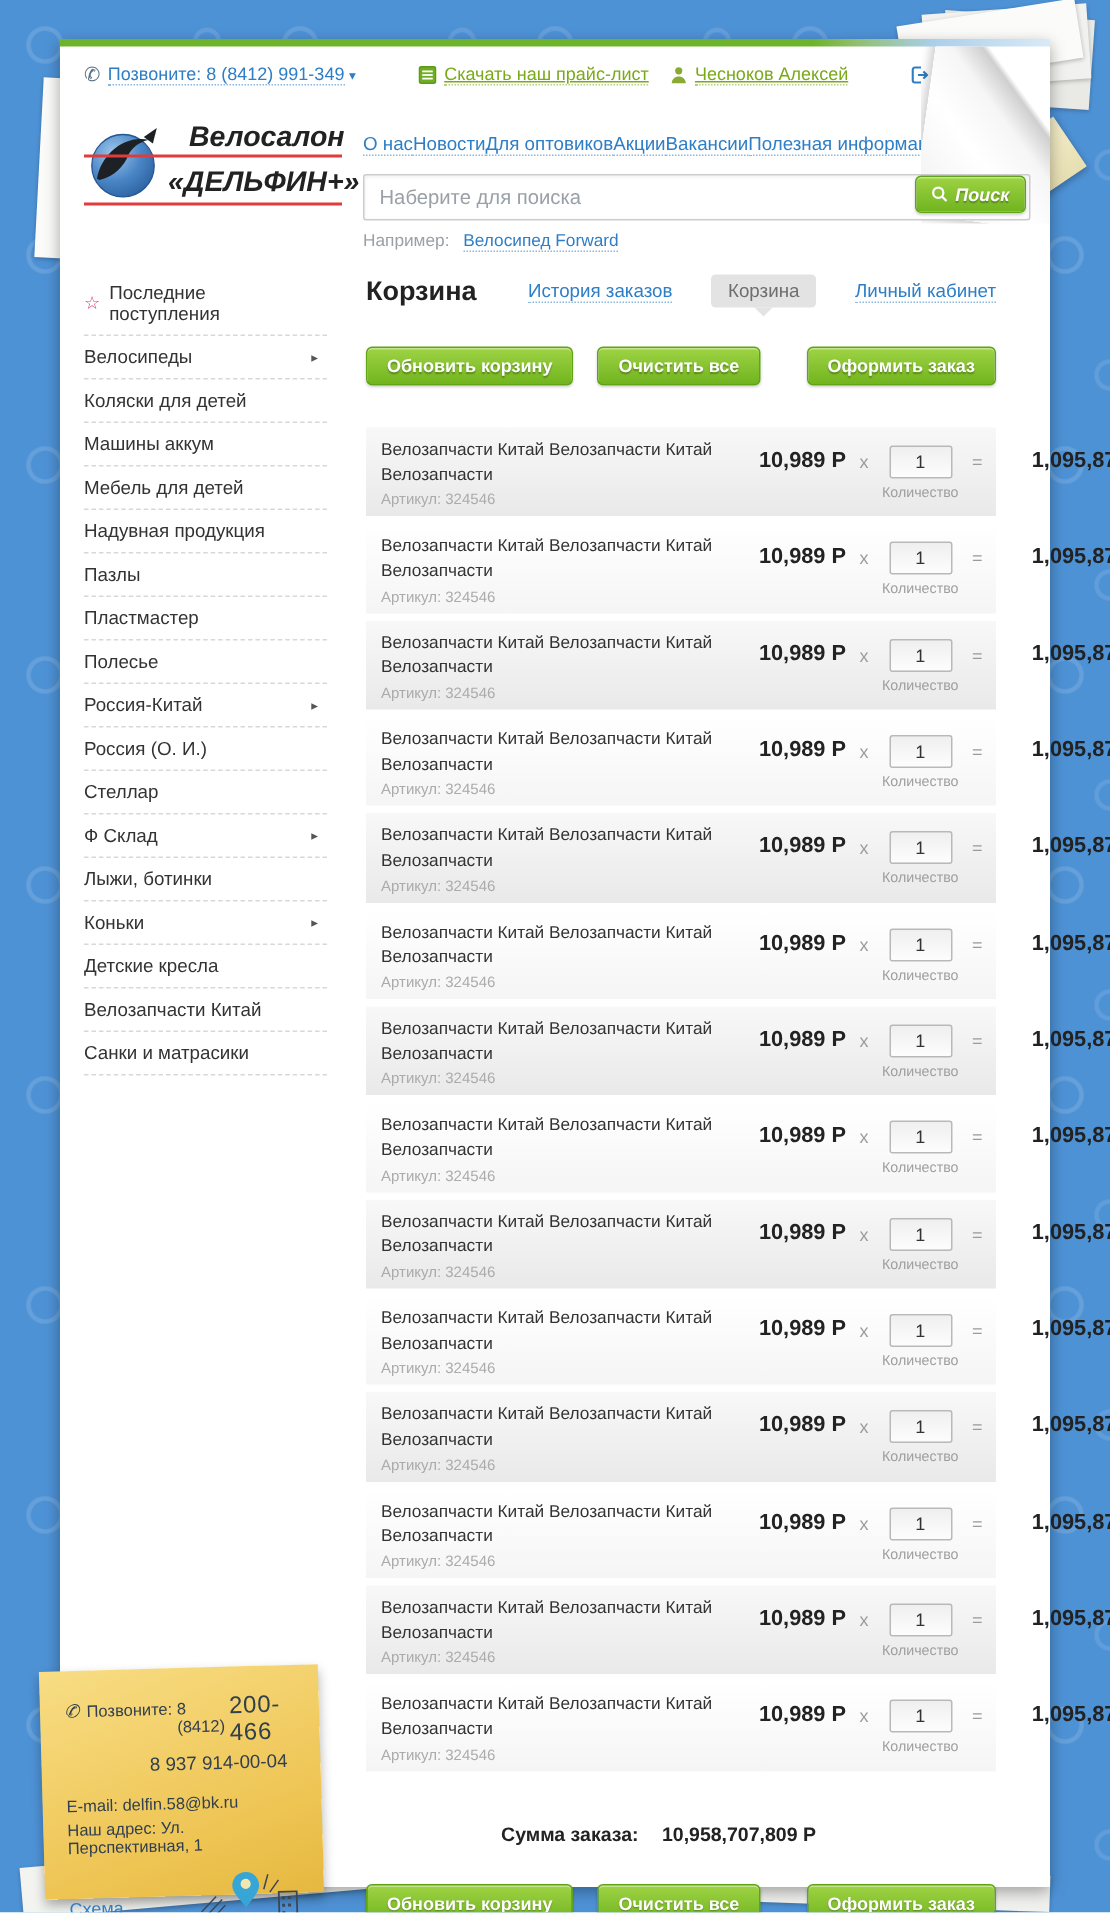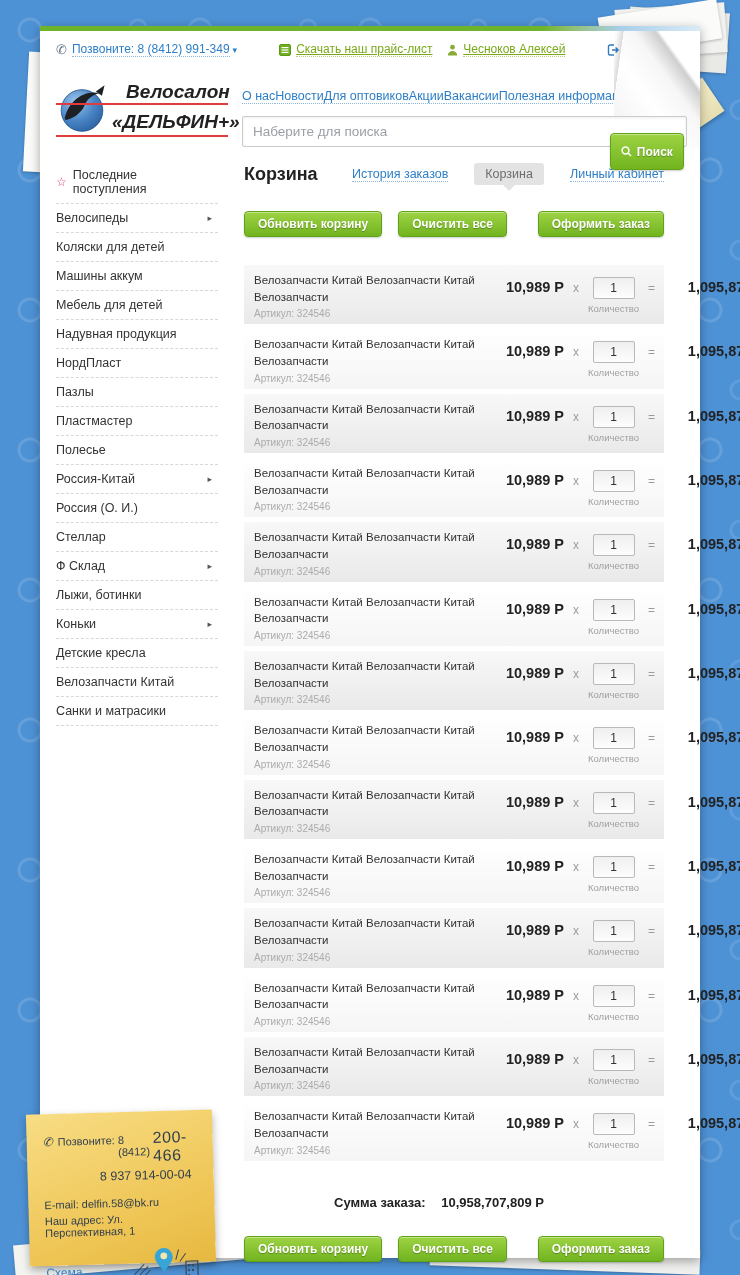--- a/index.html
+++ b/index.html
@@ -62,21 +62,21 @@
   .searchrow{ position:relative; margin-top:12px;border-radius:12px; }
   .search-input{ width:100%; height:31px; border:1px solid #ccc; border-radius:2px; padding:0 84px 0 10px;
     font-size:13.5px; color:#444; box-shadow:inset 0 1px 3px rgba(0,0,0,.07); font-family:"Liberation Sans",sans-serif;}
   .search-input::placeholder{ color:#9aa0a6; }
   .btn-green{
     display:inline-flex; align-items:center; justify-content:center; cursor:pointer;
     background:linear-gradient(180deg,#9ed344,#71b41f); border:1px solid #61a317; border-radius:4px;
     color:#fff; font-weight:bold; font-size:12px; padding:5px 13px; text-shadow:0 1px 1px rgba(0,0,0,.3);
     box-shadow:inset 0 1px 0 rgba(255,255,255,.4), 0 1px 2px rgba(0,0,0,.2); white-space:nowrap;
   }
-  .search-btn{ position:absolute; right:3px; top:17px; height:37px; padding:0 10px; }
+  .search-btn{ position:absolute; right:3px; top:1px; height:25px; padding:0 10px;font-style:italic; }
   .search-btn svg{ margin-right:5px; }
   .example{ margin-top:8px; font-size:11.5px; color:#9aa0a6; }
   .example a{ margin-left:6px; font-size:11.5px; }
   
   .columns{ display:flex; margin-top:14px; }
   .sidebar{ width:178px; padding-left:16px; flex:none; }
   .side-item{ display:flex; align-items:center; padding:7px 6px 7px 0; border-bottom:1px dashed #d8d8d8;
     font-size:12.5px; color:#333; cursor:pointer; }
   .side-star{ color:#e23d6d; font-size:12px; margin-right:6px; }
   .side-arrow{ margin-left:auto; color:#555; font-size:9px; }
@@ -214,20 +214,24 @@
         <div class="searchrow">
           <input class="search-input" type="text" placeholder="Наберите для поиска" style="">
           <span class="btn-green search-btn">
             <svg width="11" height="11" viewBox="0 0 11 11">
                 <circle cx="4.5" cy="4.5" r="3.4" fill="none" stroke="#fff" stroke-width="1.5"></circle>
                 <line x1="7" y1="7" x2="10" y2="10" stroke="#fff" stroke-width="1.5"></line>
               </svg>
             <span>Поиск</span>
           </span>
         </div>
+        <div class="example">
+          <span>Например:</span>
+          <a class="blue-link">Велосипед Forward</a>
+        </div>
       </div>
     </div>
 
     <div class="columns">
       <div class="sidebar">
 
           <div class="side-item">
             <span class="side-star">☆</span>
             <span>Последние поступления</span>
 
@@ -256,25 +260,20 @@
             <span>Мебель для детей</span>
 
           </div>
 
           <div class="side-item">
 
             <span>Надувная продукция</span>
 
           </div>
 
-          <div class="side-item">
-
-            <span>НордПласт</span>
-
-          </div>
 
           <div class="side-item">
 
             <span>Пазлы</span>
 
           </div>
 
           <div class="side-item">
 
             <span>Пластмастер</span>

